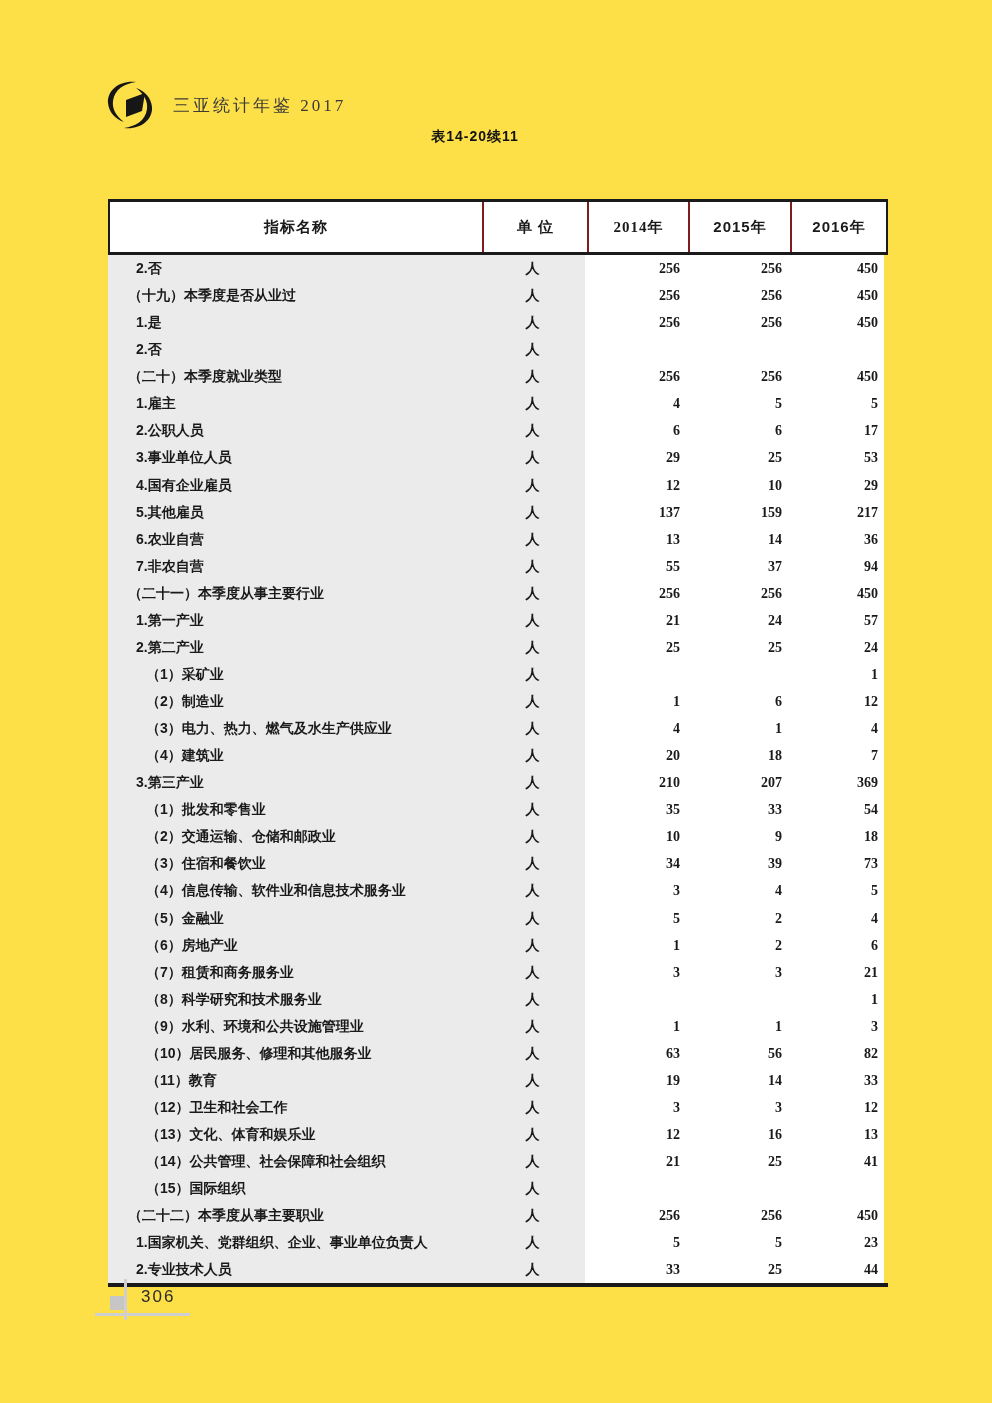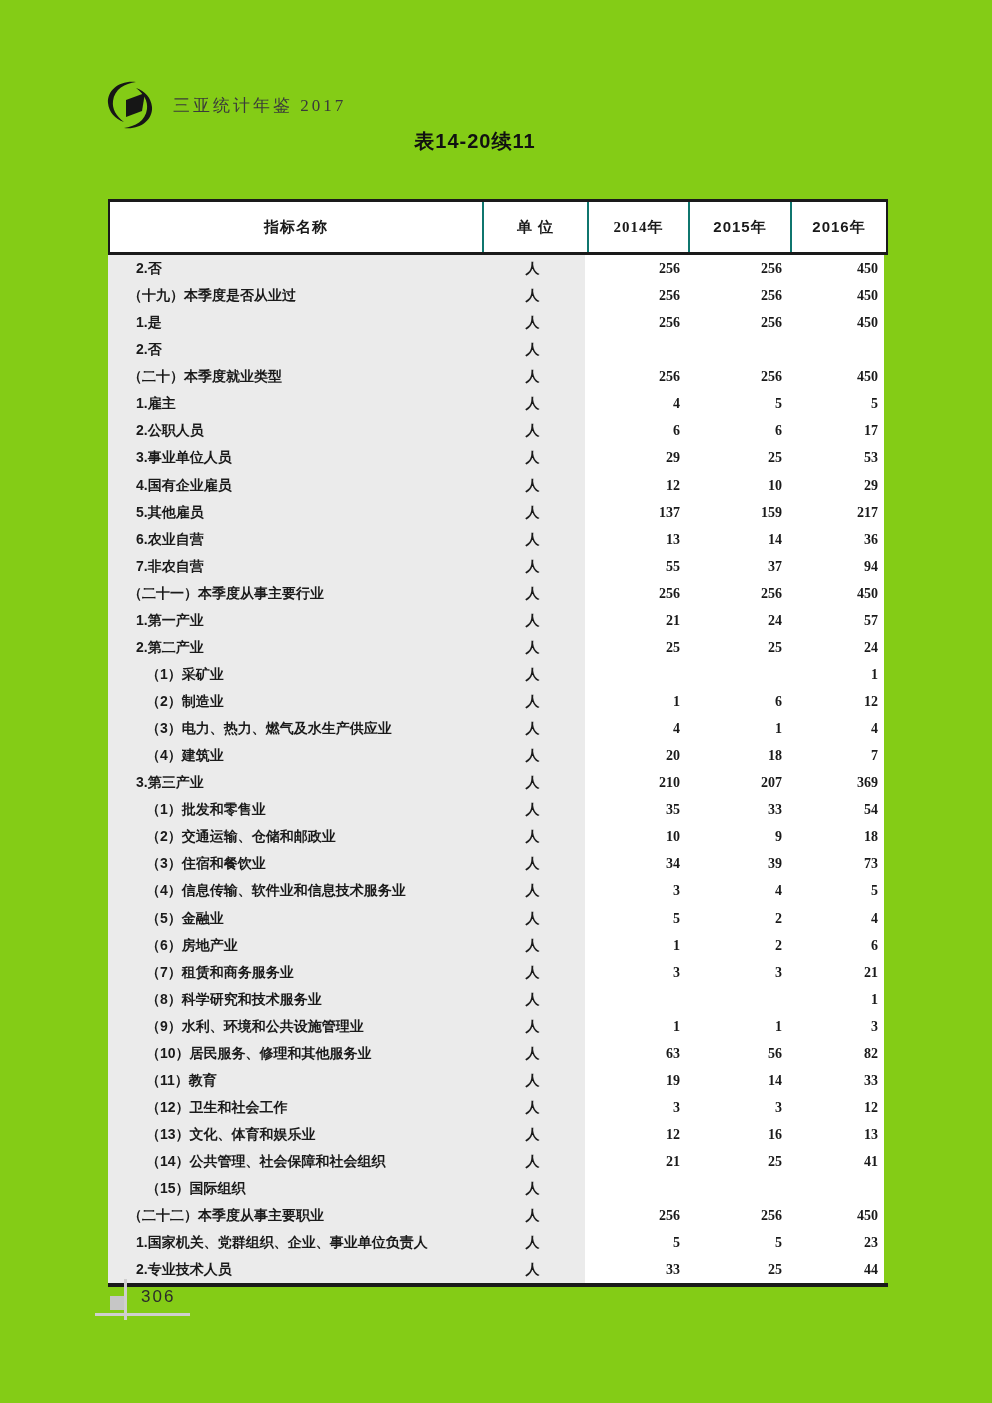--- a/index.html
+++ b/index.html
@@ -3,57 +3,57 @@
 <meta charset="utf-8">
 <style>
   * { margin: 0; padding: 0; box-sizing: border-box; }
   html, body { background: #ffffff; }
   body { font-family: "Liberation Sans", sans-serif; color: #1a1a1a; }
 
   .page {
     position: relative;
     width: 992px;
     height: 1403px;
-    background: #84cc16;
+    background: #fde047;
     overflow: hidden;
   }
 
   
   .brand { position: absolute; left: 105px; top: 78px; height: 54px; }
   .brand svg { position: absolute; left: 0; top: 2px; }
   .brand-text {
     position: absolute; left: 68px; top: 16px;
     font-family: "Liberation Serif", serif;
     font-size: 17px; letter-spacing: 3px; color: #3a3a3a; white-space: nowrap;
   }
 
   
   .page-title {
     position: absolute; left: 0; top: 128px; width: 950px;
     text-align: center;
-    font-size: 20px; font-weight: bold; letter-spacing: 1px; color: #111;
+    font-size: 14px; font-weight: bold; letter-spacing: 1px; color: #111;
   }
 
   
   .stat-table { position: absolute; left: 108px; top: 178px; width: 780px; margin-top: 21px; }
 
   .thead {
     display: flex;
     border-top: 3px solid #1a1a1a;
     border-bottom: 3px solid #1a1a1a;
     border-left: 2px solid #1a1a1a;
     border-right: 2px solid #1a1a1a;
     height: 56px;
     background: #ffffff;
   }
   .th {
     display: flex; align-items: center; justify-content: center;
     font-size: 15px; font-weight: bold; letter-spacing: 1px;
   }
-  .th + .th { border-left: 2px solid #0f766e; text-align: right; }
+  .th + .th { border-left: 2px solid #7f1d1d; text-align: right; }
 
   .col-label { flex: 0 0 372px; }
   .col-unit  { flex: 0 0 105px; }
   .col-2014  { flex: 0 0 101px; font-family: Liberation Serif, serif; }
   .col-2015  { flex: 0 0 102px; }
   .col-2016  { flex: 0 0 96px; }
 
   .tbody { border-bottom: 4px solid #1a1a1a; }
   .trow { display: flex; height: 27.07px; }
   .td {

